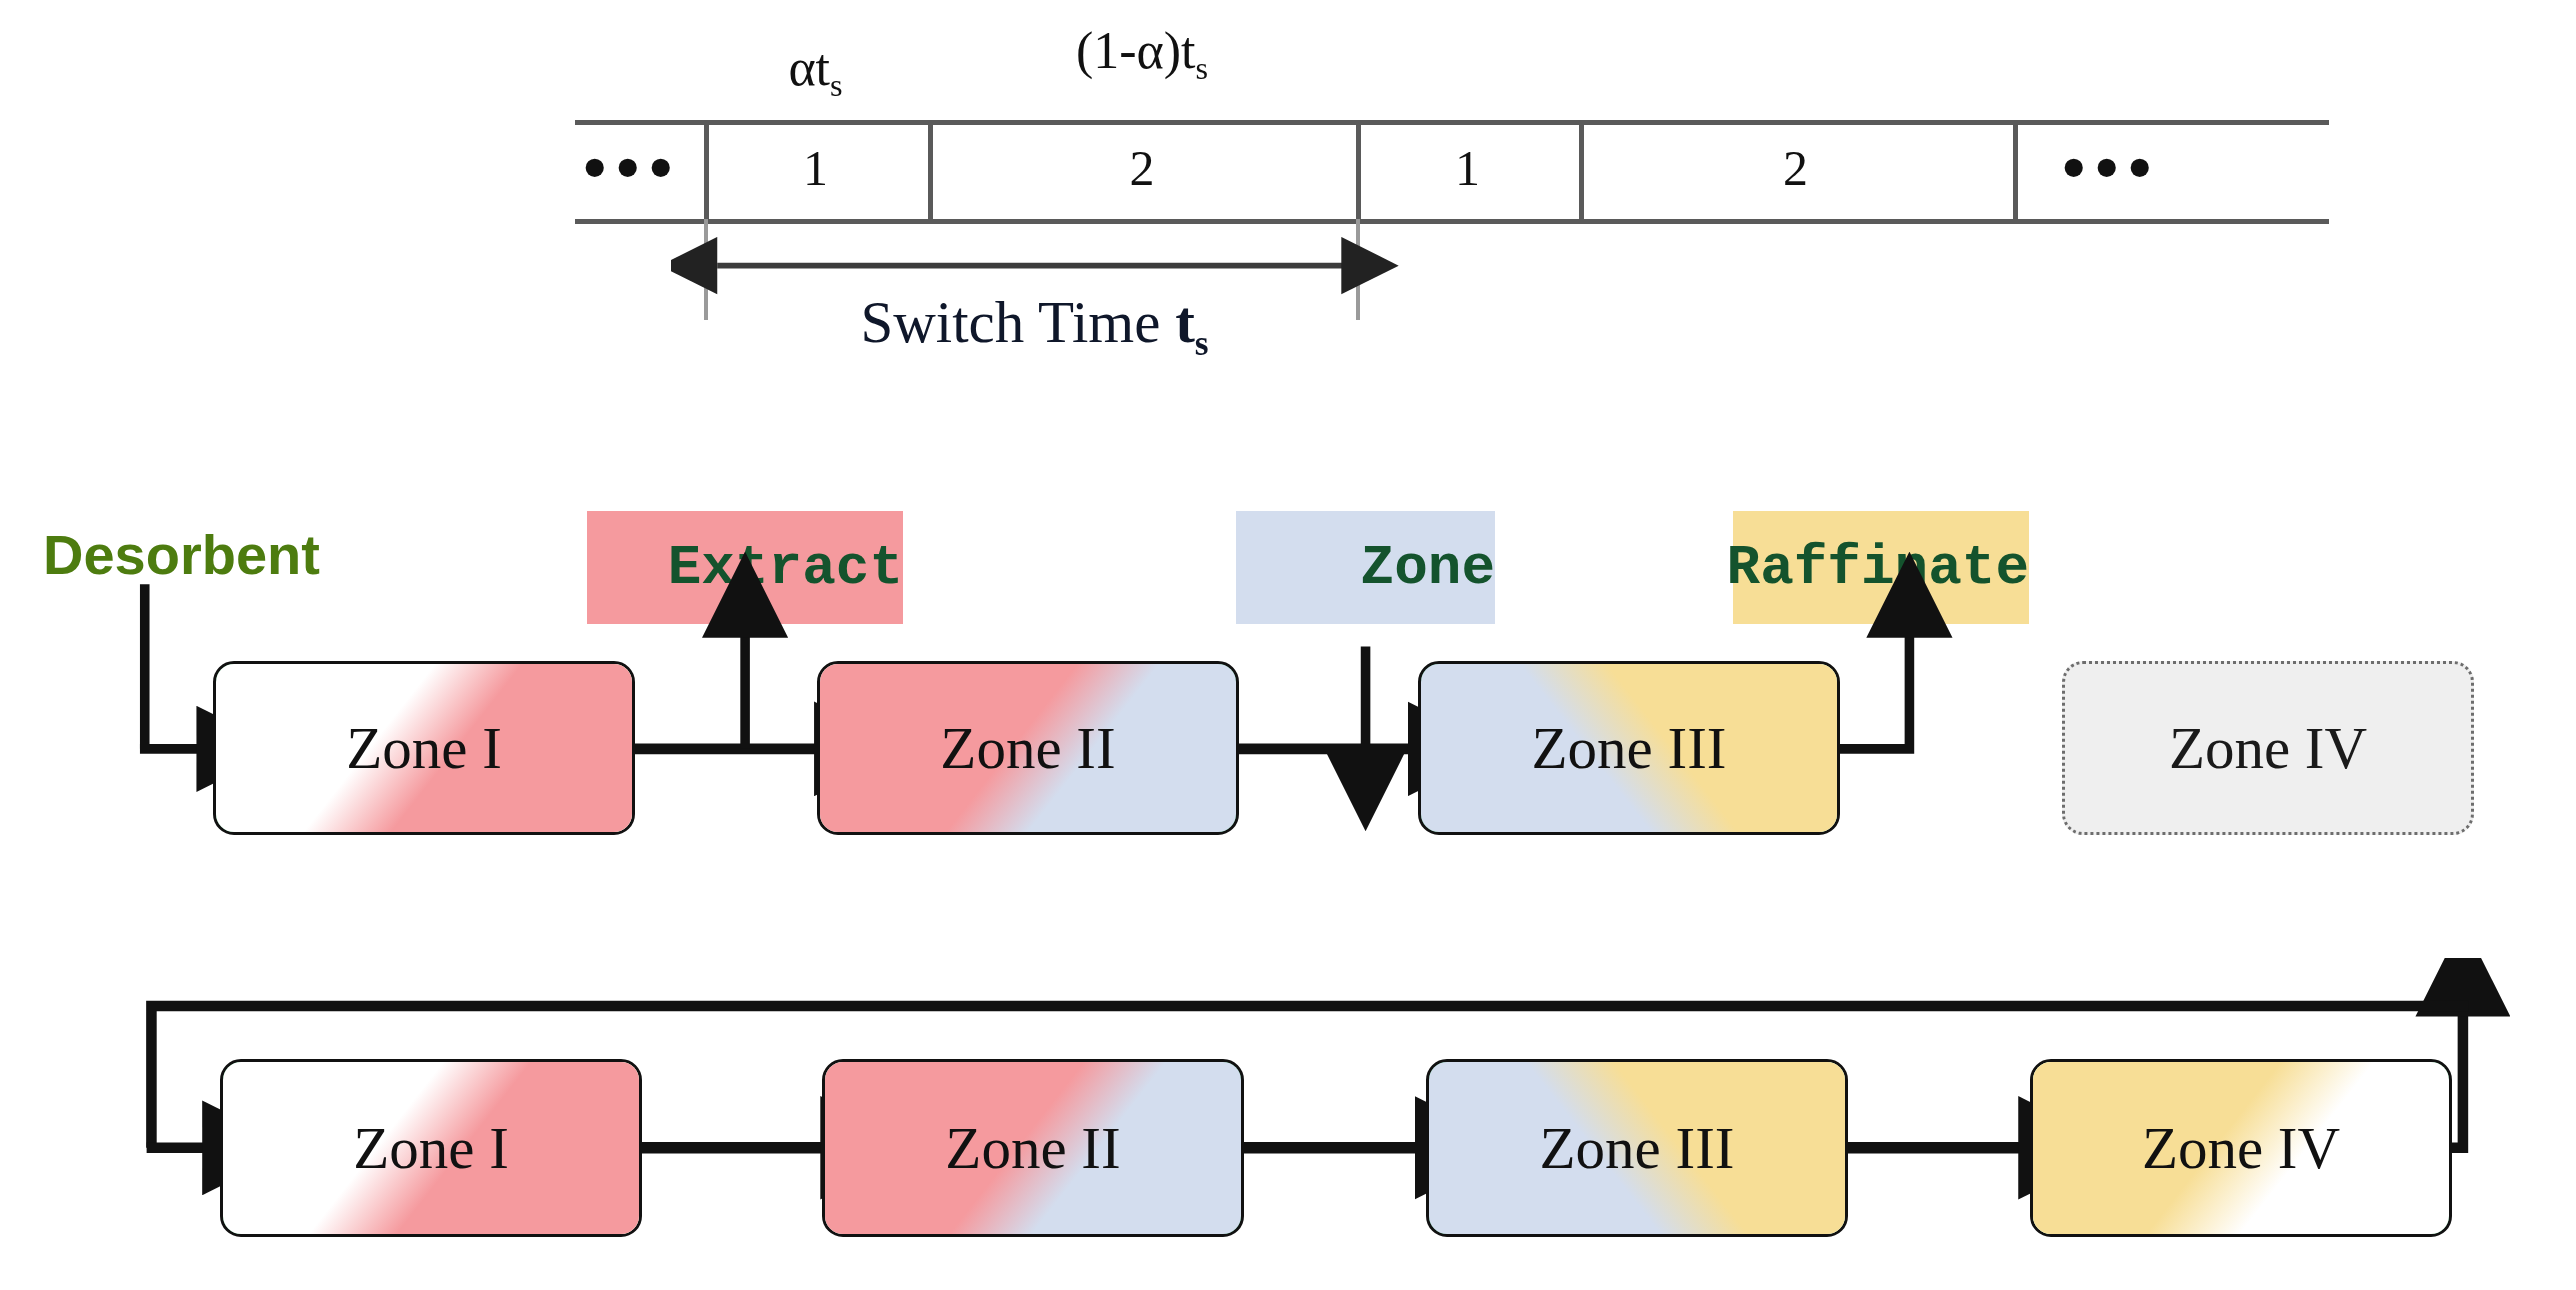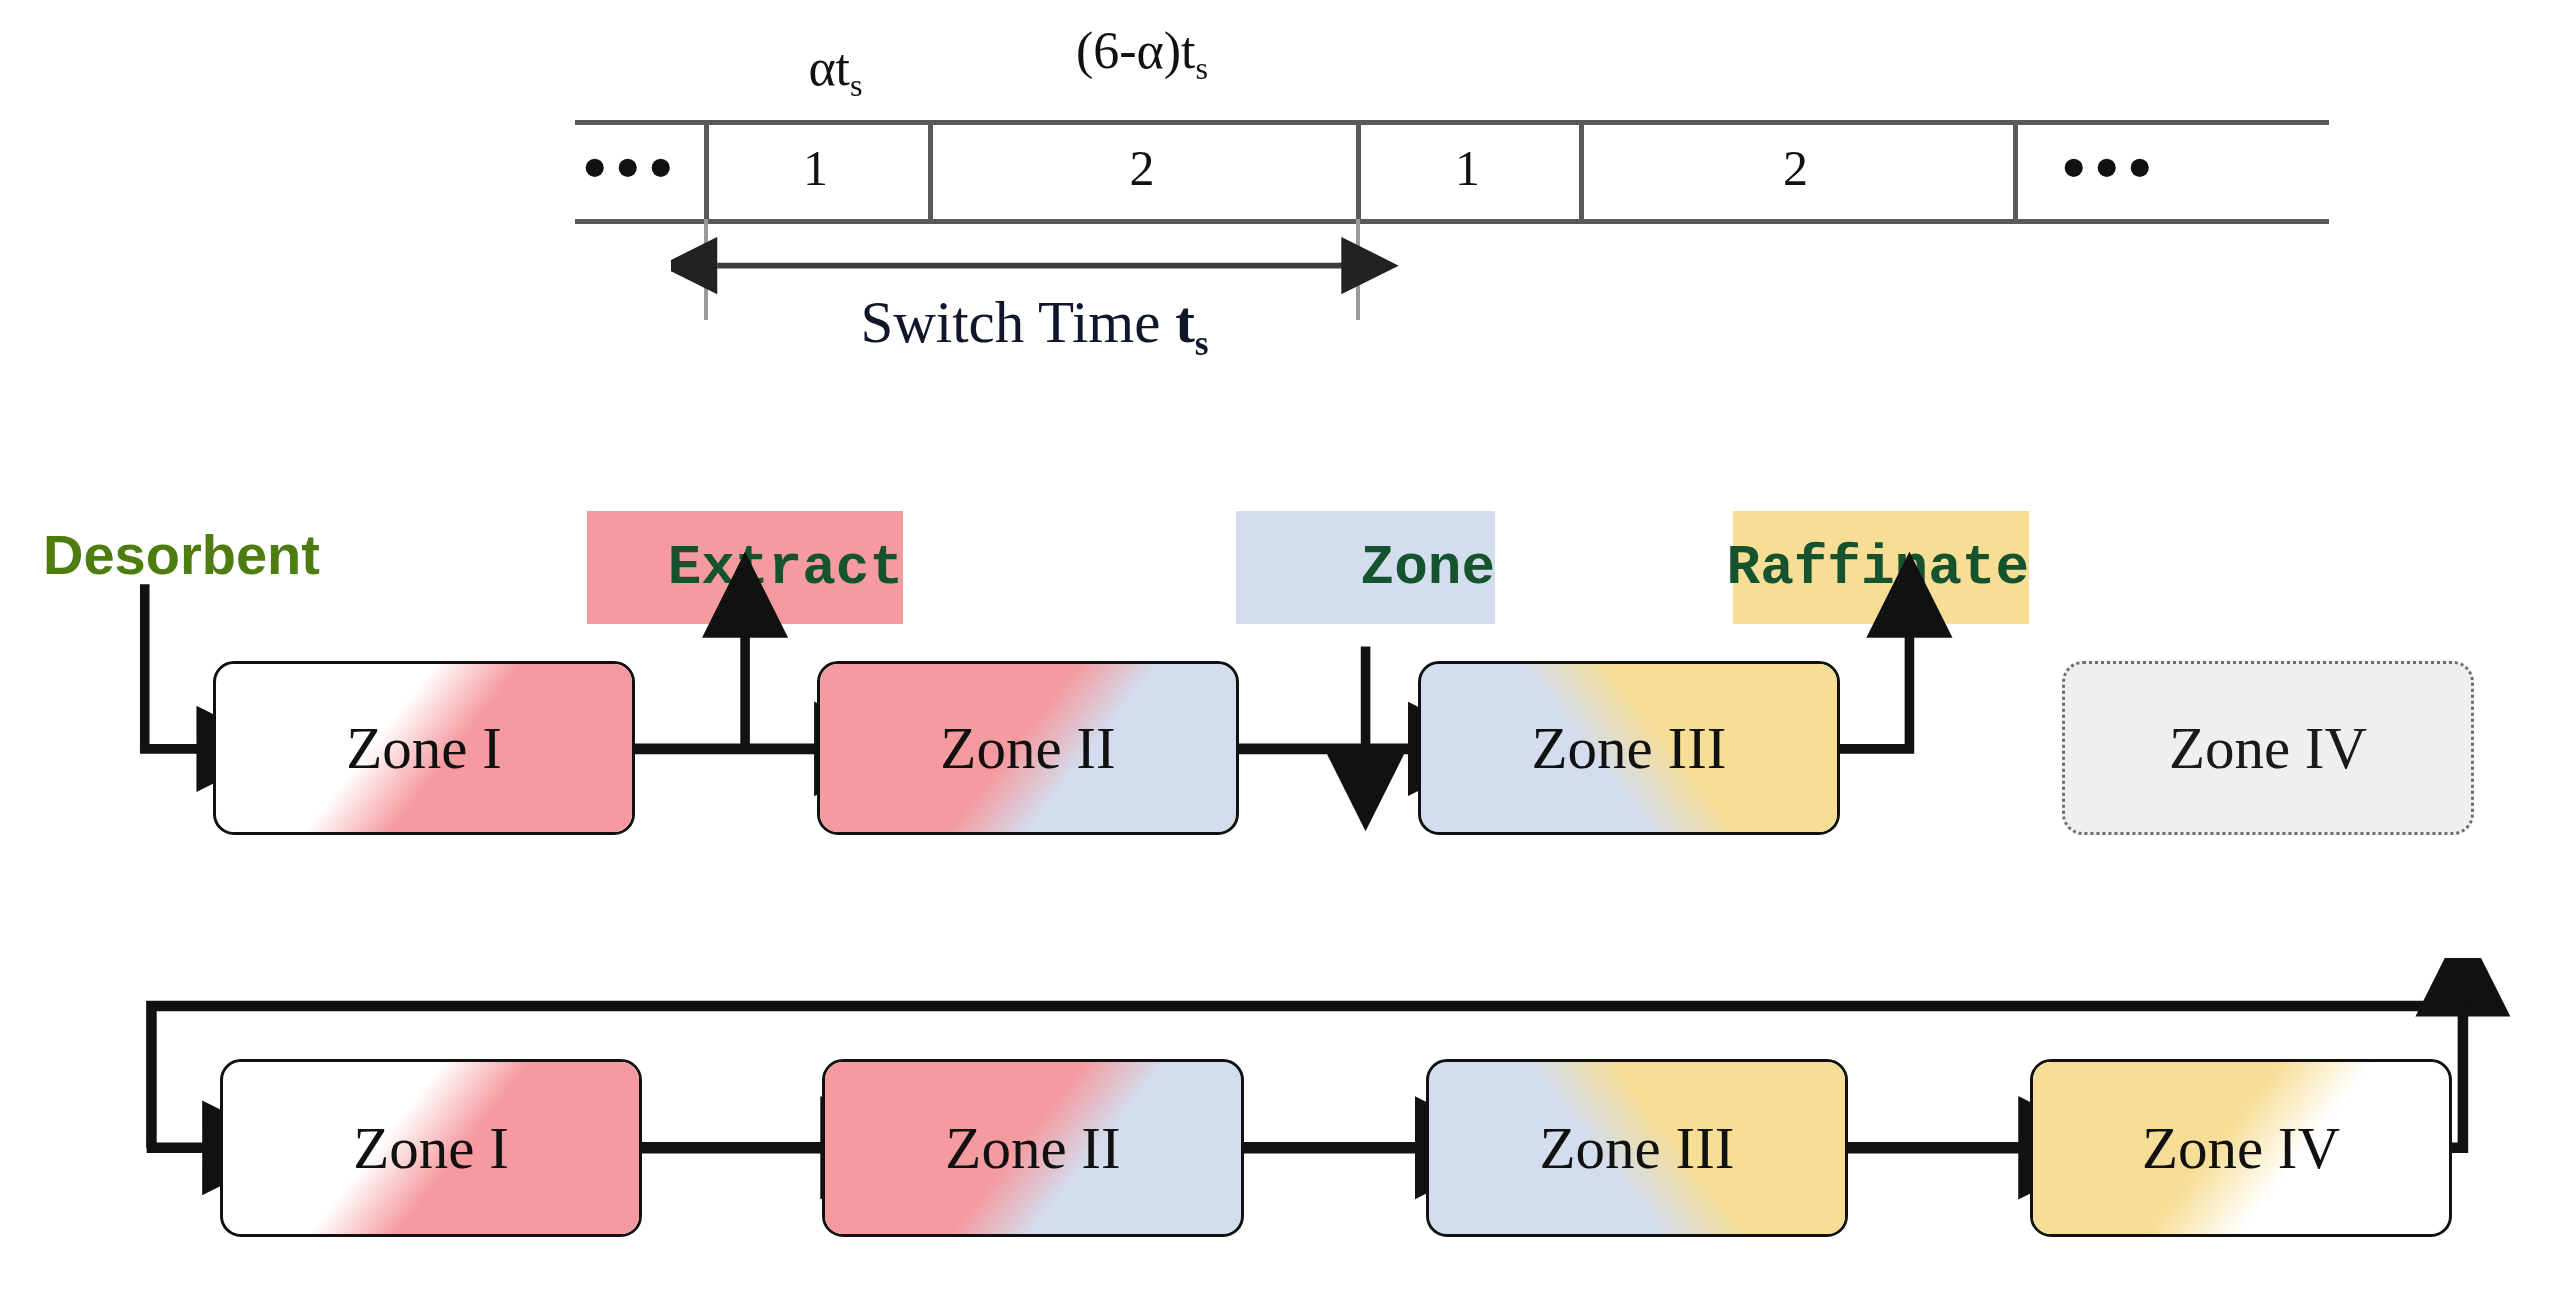--- a/index.html
+++ b/index.html
@@ -142,25 +142,25 @@
     <div class="tl-rule" style="left:575px; top:120px; width:1754px;"></div>
 
     <div class="tl-rule" style="left:575px; top:219px; width:1754px;"></div>
 
     <div class="tl-vline" style="left:704px; top:120px; height:104px;"></div>
     <div class="tl-vline" style="left:928px; top:120px; height:104px;"></div>
     <div class="tl-vline" style="left:1356px; top:120px; height:104px;"></div>
     <div class="tl-vline" style="left:1579px; top:120px; height:104px;"></div>
     <div class="tl-vline" style="left:2013px; top:120px; height:104px;"></div>
 
-    <div class="tl-top-label" style="left:724px; top:38px; width:223px;">
+    <div class="tl-top-label" style="left:704px; top:38px; width:223px;">
       <span>αt</span><sub>s</sub>
     </div>
     <div class="tl-top-label" style="left:928px; top:21px; width:428px;">
-      <span>(6-α)t</span><sub>s</sub>
+      <span>(1-α)t</span><sub>s</sub>
     </div>
 
     <div class="tl-cell-label" style="left:704px; top:139px; width:223px;">1</div>
     <div class="tl-cell-label" style="left:928px; top:139px; width:428px;">2</div>
     <div class="tl-cell-label" style="left:1356px; top:139px; width:223px;">1</div>
     <div class="tl-cell-label" style="left:1579px; top:139px; width:433px;">2</div>
 
     <div class="dots" style="left:583px; top:134px;">•••</div>
     <div class="dots" style="left:2062px; top:134px;">•••</div>
 

